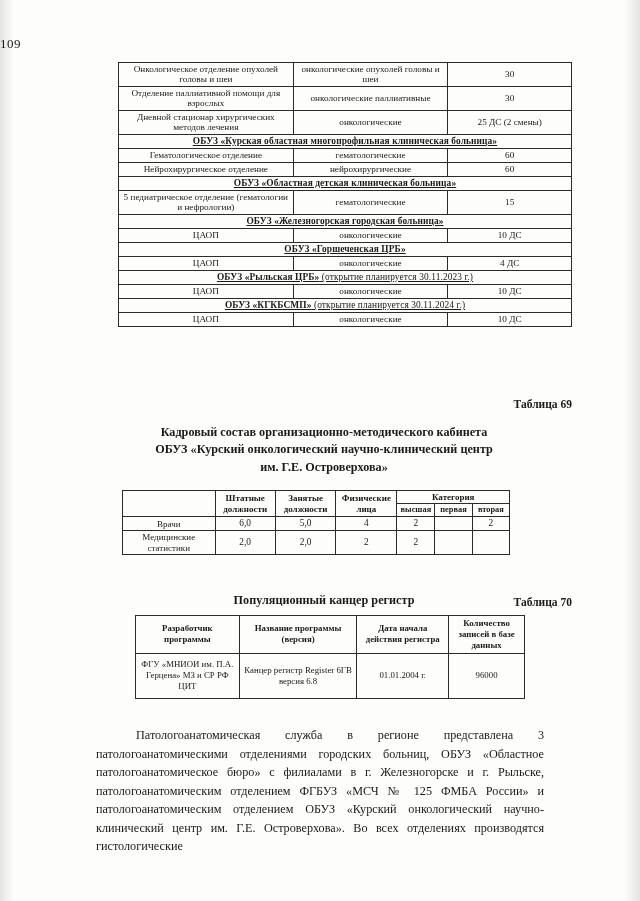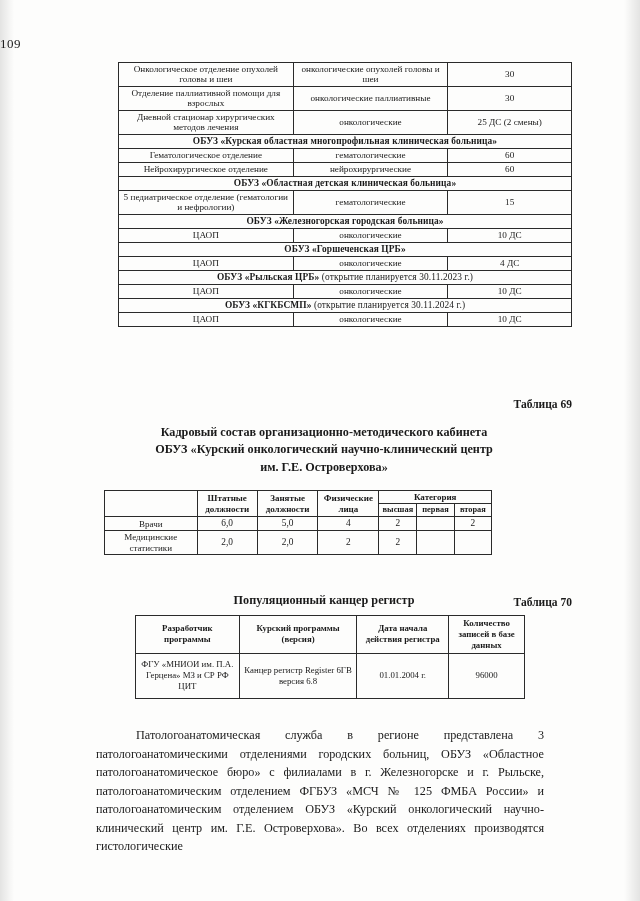--- a/index.html
+++ b/index.html
@@ -71,20 +71,21 @@
     width: 454px;
   }
   .tblA td { height: 11px; }
   .tblA .c1 { width: 175px; }
   .tblA .c2 { width: 155px; }
   .tblA .c3 { width: 124px; }
   .tblA .grp td {
     font-weight: bold;
     font-size: 9.4px;
     letter-spacing: 0.1px;
+    text-decoration: underline;
   }
   .tblA .grp .reg { font-weight: normal; }
 
   .tbl-caption {
     position: absolute;
     right: 68px;
     font-weight: bold;
     font-size: 11.5px;
   }
 
@@ -94,21 +95,21 @@
     text-align: center;
     font-weight: bold;
     font-size: 12.2px;
     line-height: 1.42;
   }
   .center-title .l { display: block; padding-left: 8px; }
 
   
   .tblB-wrap {
     position: absolute;
-    left: 104px;
+    left: 122px;
     top: 490px;
     width: 388px;
   }
   .tblB td, .tblB th {
     height: 10px;
     font-size: 9px;
   }
   .tblB thead th { font-weight: bold; }
   .tblB .hsub { font-weight: bold; font-size: 8.4px; }
   .tblB .cA { width: 98px; }
@@ -319,21 +320,21 @@
           <col class="k3">
           <col class="k4">
       </colgroup>
       <thead>
         <tr>
           <th>
             <span>Разработчик</span><br>
             <span>программы</span>
           </th>
           <th>
-            <span>Курский программы</span><br>
+            <span>Название программы</span><br>
             <span>(версия)</span>
           </th>
           <th>
             <span>Дата начала</span><br>
             <span>действия регистра</span>
           </th>
           <th>
             <span>Количество</span><br>
             <span>записей в базе</span><br>
             <span>данных</span>

